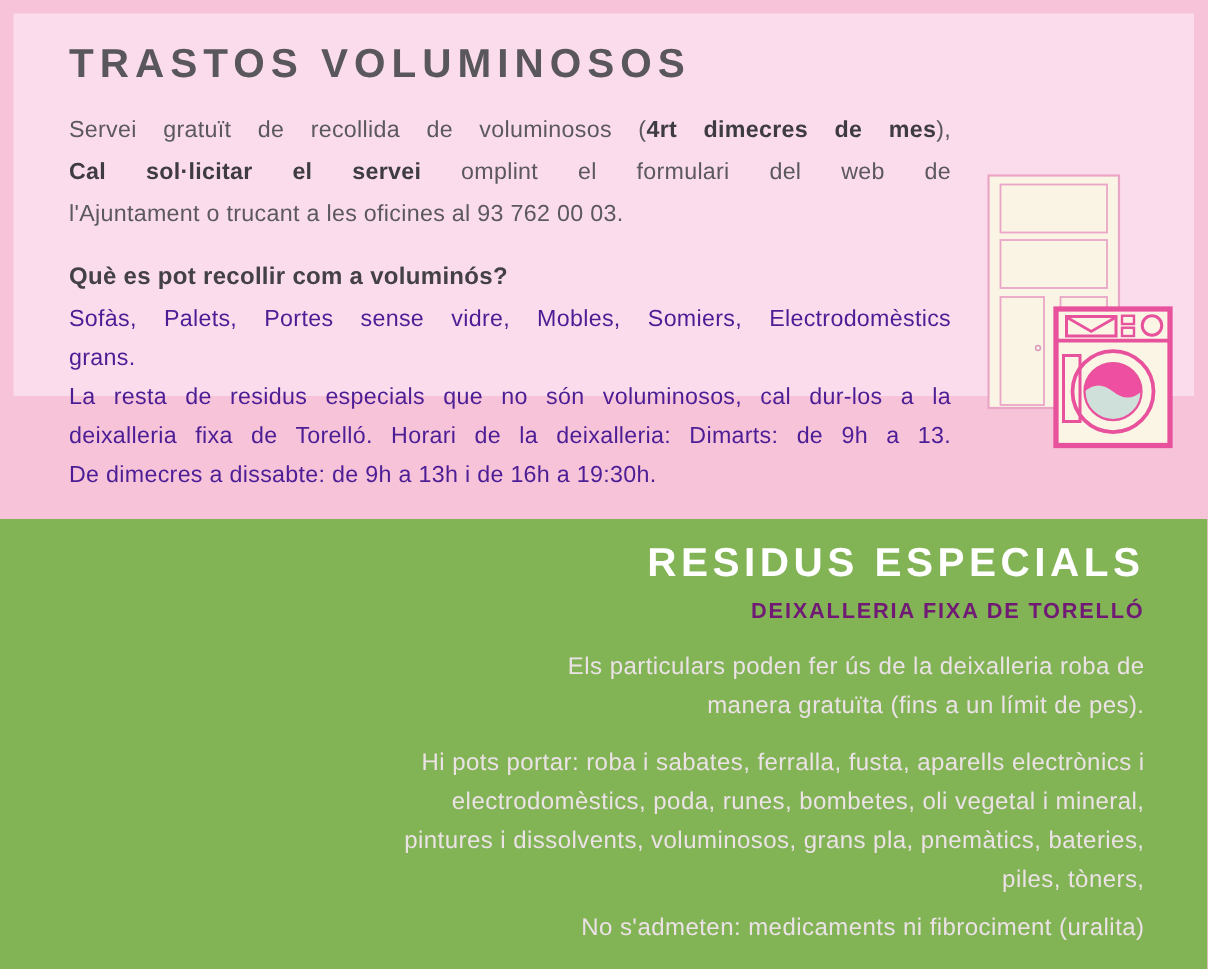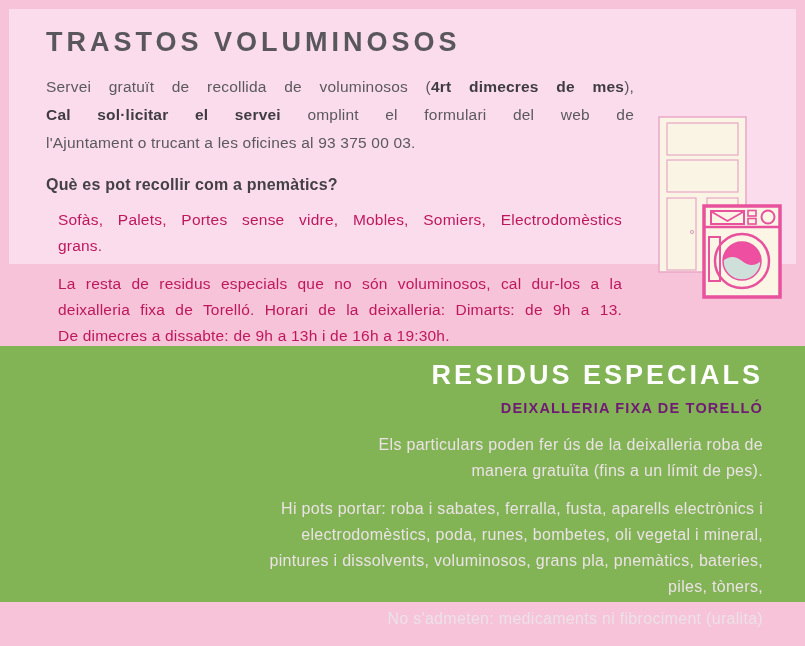--- a/index.html
+++ b/index.html
@@ -30,25 +30,25 @@
     letter-spacing:.2px;margin:0 0 18px 0;
   }
   .intro strong, .body2 strong{color:#3e3c42;}
   .jline{text-align:justify;text-align-last:justify;}
   .lline{text-align:left;text-align-last:left;}
   .p-question{
     font-size:16px;font-weight:bold;color:#434046;
     line-height:20px;margin:0 0 5px 0;letter-spacing:.2px;
   }
   .body2{
-    font-size:15.5px;color:#be185d;line-height:26px;
-    letter-spacing:.2px;margin:12px;
+    font-size:15.5px;color:#4c1d95;line-height:26px;
+    letter-spacing:.2px;margin:0;
   }
   .green-panel{
-    position:absolute;left:0;top:346px;width:805px;height:256px;
+    position:absolute;left:0;top:346px;width:805px;height:300px;
     background:#82b355;
   }
   .green-content{
     position:absolute;right:42px;top:13px;width:600px;text-align:right;
   }
   .g-title{
     font-size:27px;font-weight:bold;letter-spacing:3px;
     color:#ffffff;line-height:32px;margin:0 0 8px 0;
   }
   .g-subtitle{
@@ -66,24 +66,24 @@
 </head>
 <body>
 
 <div class="pink-panel">
   <div class="pink-content">
     <h1 class="p-title">TRASTOS VOLUMINOSOS</h1>
 
     <div class="intro">
       <div class="jline"><span>Servei gratuït de recollida de voluminosos (</span><strong>4rt dimecres de mes</strong><span>),</span></div>
       <div class="jline"><strong>Cal sol·licitar el servei</strong><span> omplint el formulari del web de</span></div>
-      <div class="lline">l'Ajuntament o trucant a les oficines al 93 375 00 03.</div>
+      <div class="lline">l'Ajuntament o trucant a les oficines al 93 762 00 03.</div>
     </div>
 
-    <h3 class="p-question">Què es pot recollir com a pnemàtics?</h3>
+    <h3 class="p-question">Què es pot recollir com a voluminós?</h3>
 
     <p class="body2">
       <span class="jline" style="display:block">Sofàs, Palets, Portes sense vidre, Mobles, Somiers, Electrodomèstics</span>
       <span class="lline" style="display:block">grans.</span>
     </p>
 
     <p class="body2">
       <span class="jline" style="display:block">La resta de residus especials que no són voluminosos, cal dur-los a la</span>
       <span class="jline" style="display:block">deixalleria fixa de Torelló. Horari de la deixalleria: Dimarts: de 9h a 13.</span>
       <span class="lline" style="display:block">De dimecres a dissabte: de 9h a 13h i de 16h a 19:30h.</span>

